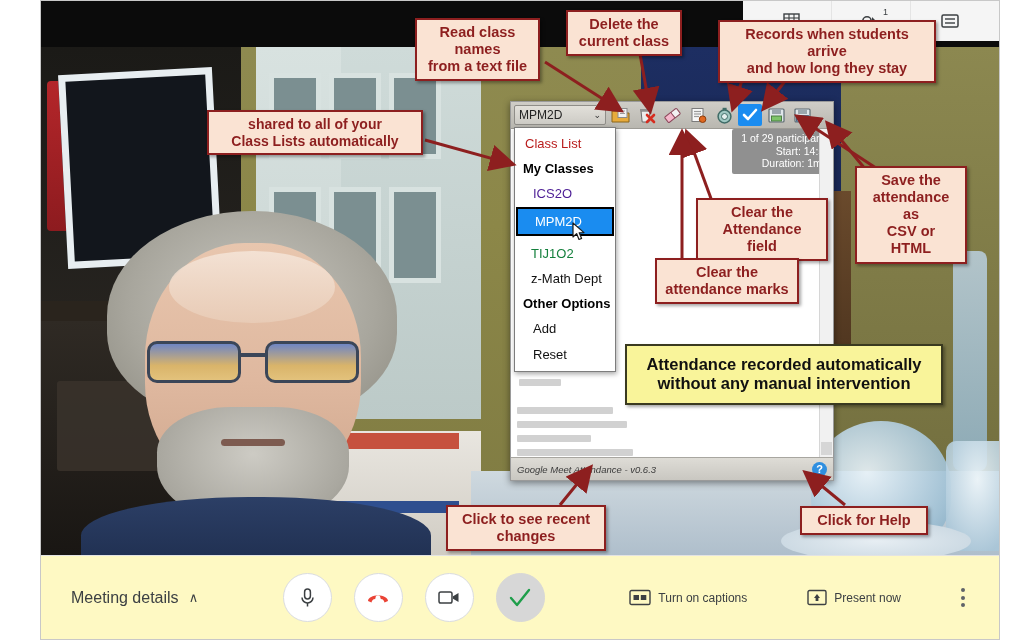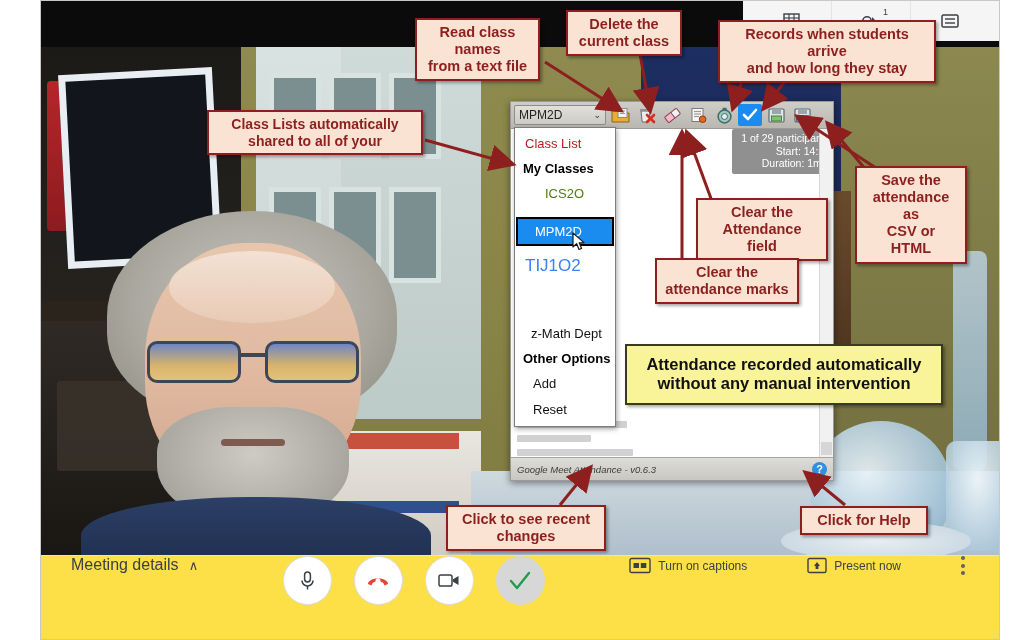--- a/index.html
+++ b/index.html
@@ -119,22 +119,22 @@
 
   
   .callout{position:absolute;background:#fae3d3;border:2px solid #8d1f1f;
       color:#8d1f1f;font-weight:bold;text-align:center;line-height:1.18;
       box-shadow:2px 2px 3px rgba(0,0,0,.35);padding:4px 8px;box-sizing:border-box;}
   .callout.yellow{background:#f9f49a;border:2px solid #3a3a20;color:#111;
       font-size:16.5px;padding:9px 14px;}
   svg.arrows{position:absolute;left:0;top:0;width:1024px;height:640px;pointer-events:none;}
 
   
-  .meet-bottom{position:absolute;left:0;bottom:0;width:958px;height:83px;background:#fde047;
-      border-top:1px solid #e3e3e3;display:flex;align-items:flex-start;}
+  .meet-bottom{position:absolute;left:0;bottom:0;width:958px;height:83px;background:#fef9c3;
+      border-top:1px solid #e3e3e3;display:flex;align-items:center;}
   .meeting-details{display:flex;align-items:center;gap:10px;margin-left:30px;
       font-size:16px;color:#3c4043;}
   .ctr-group{display:flex;align-items:center;gap:22px;margin-left:auto;margin-right:auto;}
   .circ{width:47px;height:47px;border-radius:50%;border:1px solid #dadce0;
       display:flex;align-items:center;justify-content:center;background:#fff;}
   .circ.filled{background:#d7d7d7;border-color:#d7d7d7;}
   .rgt-group{display:flex;align-items:center;gap:60px;margin-right:34px;}
   .labeled{display:flex;flex-direction:row;align-items:center;gap:7px;
       font-size:12px;color:#3c4043;}
   .kebab{display:flex;flex-direction:column;gap:3.5px;align-items:center;}
@@ -322,34 +322,34 @@
       </div>
 
       <div style="position:absolute;left:473px;top:126px;width:100px;background:#ffffff;
                   border:1px solid #7d7d7d;box-shadow:1px 2px 5px rgba(0,0,0,.35);padding:3px 0;">
         <div style="padding:5px 0 5px 10px;font-size:13px;color:#b91c1c;">
           <span>Class List</span>
         </div>
         <div style="padding:5px 0 5px 8px;font-size:13px;color:#000;font-weight:bold;">
           <span>My Classes</span>
         </div>
-        <div style="padding:5px 0 15px 18px;font-size:13px;color:#4d7c0f;margin-left:12px;">
+        <div style="padding:5px 0 5px 18px;font-size:13px;color:#4c1d95;">
           <span>ICS2O</span>
         </div>
         <div style="margin:1px 1px;padding:5px 0 5px 17px;font-size:13px;color:#fff;background:#1a8cf0;
                     border:2px solid #000;position:relative;">
           <span>MPM2D</span>
           <svg style="position:absolute;left:54px;top:13px;" width="16" height="20" viewBox="0 0 16 20">
             <path d="M1 1 L1 15 L4.6 11.6 L7 17.5 L9.6 16.4 L7.2 10.8 L12 10.6 Z" fill="#ffffff" stroke="#1b1b1b" stroke-width="1.2" stroke-linejoin="round"></path>
           </svg>
         </div>
-        <div style="padding:9px 0 5px 10px;font-size:17px;color:#3b82f6;">
+        <div style="padding:9px 0 5px 16px;font-size:13px;color:#15803d;">
           <span>TIJ1O2</span>
         </div>
-        <div style="padding:5px 0 5px 16px;font-size:13px;color:#111;margin-top:40px;">
+        <div style="padding:5px 0 5px 16px;font-size:13px;color:#111;">
           <span>z-Math Dept</span>
         </div>
         <div style="padding:5px 0 5px 8px;font-size:13px;color:#000;font-weight:bold;">
           <span>Other Options</span>
         </div>
         <div style="padding:5px 0 5px 18px;font-size:13px;color:#111;">
           <span>Add</span>
         </div>
         <div style="padding:6px 0 6px 18px;font-size:13px;color:#111;">
           <span>Reset</span>
@@ -452,22 +452,22 @@
     <div>Delete the</div>
     <div>current class</div>
   </div>
 
   <div class="callout" style="left:718px;top:20px;width:218px;font-size:14.5px;">
     <div>Records when students arrive</div>
     <div>and how long they stay</div>
   </div>
 
   <div class="callout" style="left:207px;top:110px;width:216px;font-size:14px;">
+    <div>shared to all of your</div>
     <div>Class Lists automatically</div>
-    <div>shared to all of your</div>
   </div>
 
   <div class="callout" style="left:696px;top:198px;width:132px;font-size:14.5px;">
     <div>Clear the</div>
     <div>Attendance field</div>
   </div>
 
   <div class="callout" style="left:655px;top:258px;width:144px;font-size:14.5px;">
     <div>Clear the</div>
     <div>attendance marks</div>

